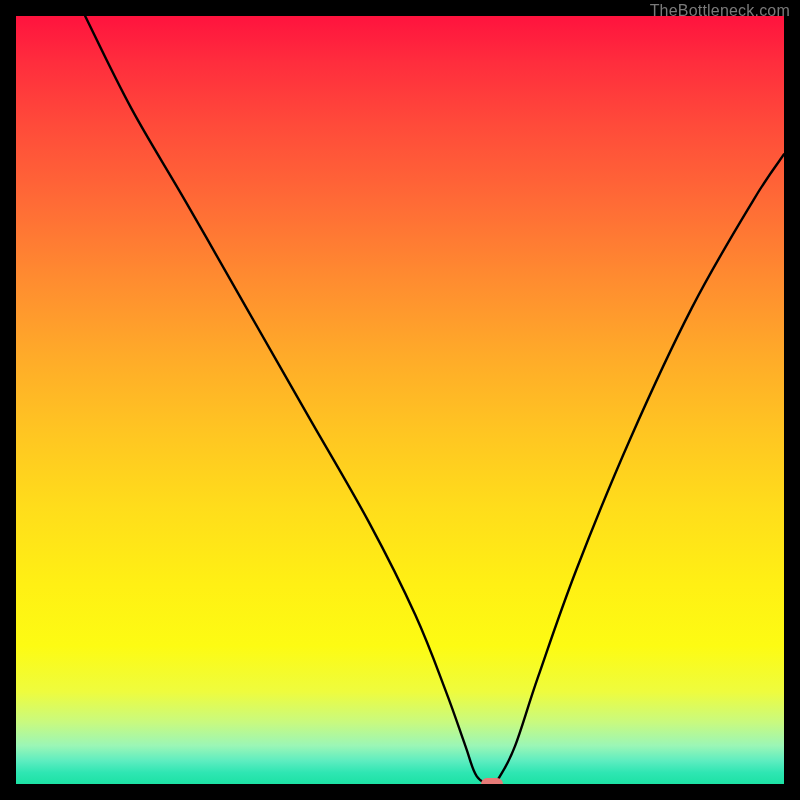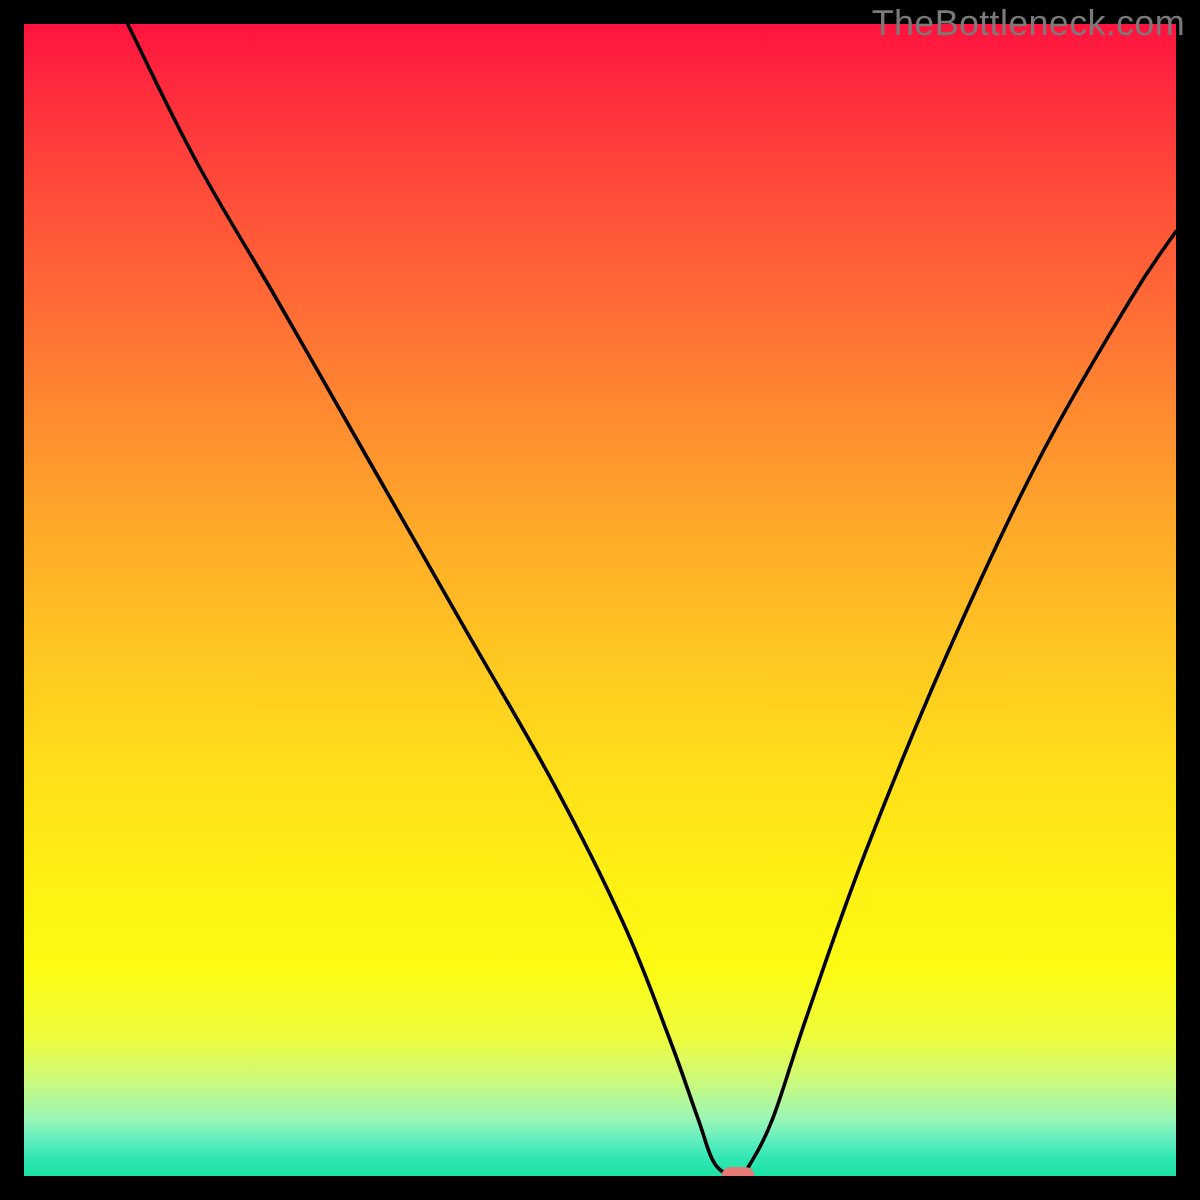--- a/index.html
+++ b/index.html
@@ -60,21 +60,21 @@
     height: 12px;
     border-radius: 6px;
     background: #e67a77;
     transform: translate(-50%, -50%);
   }
   .watermark {
     position: absolute;
     top: 2px;
     right: 10px;
     color: #7a7a7a;
-    font-size: 24px;
+    font-size: 16px;
     font-weight: 500;
     letter-spacing: 0.2px;
     user-select: none;
   }
 </style>
 </head>
 <body>
 
 <div class="wrap">
 

